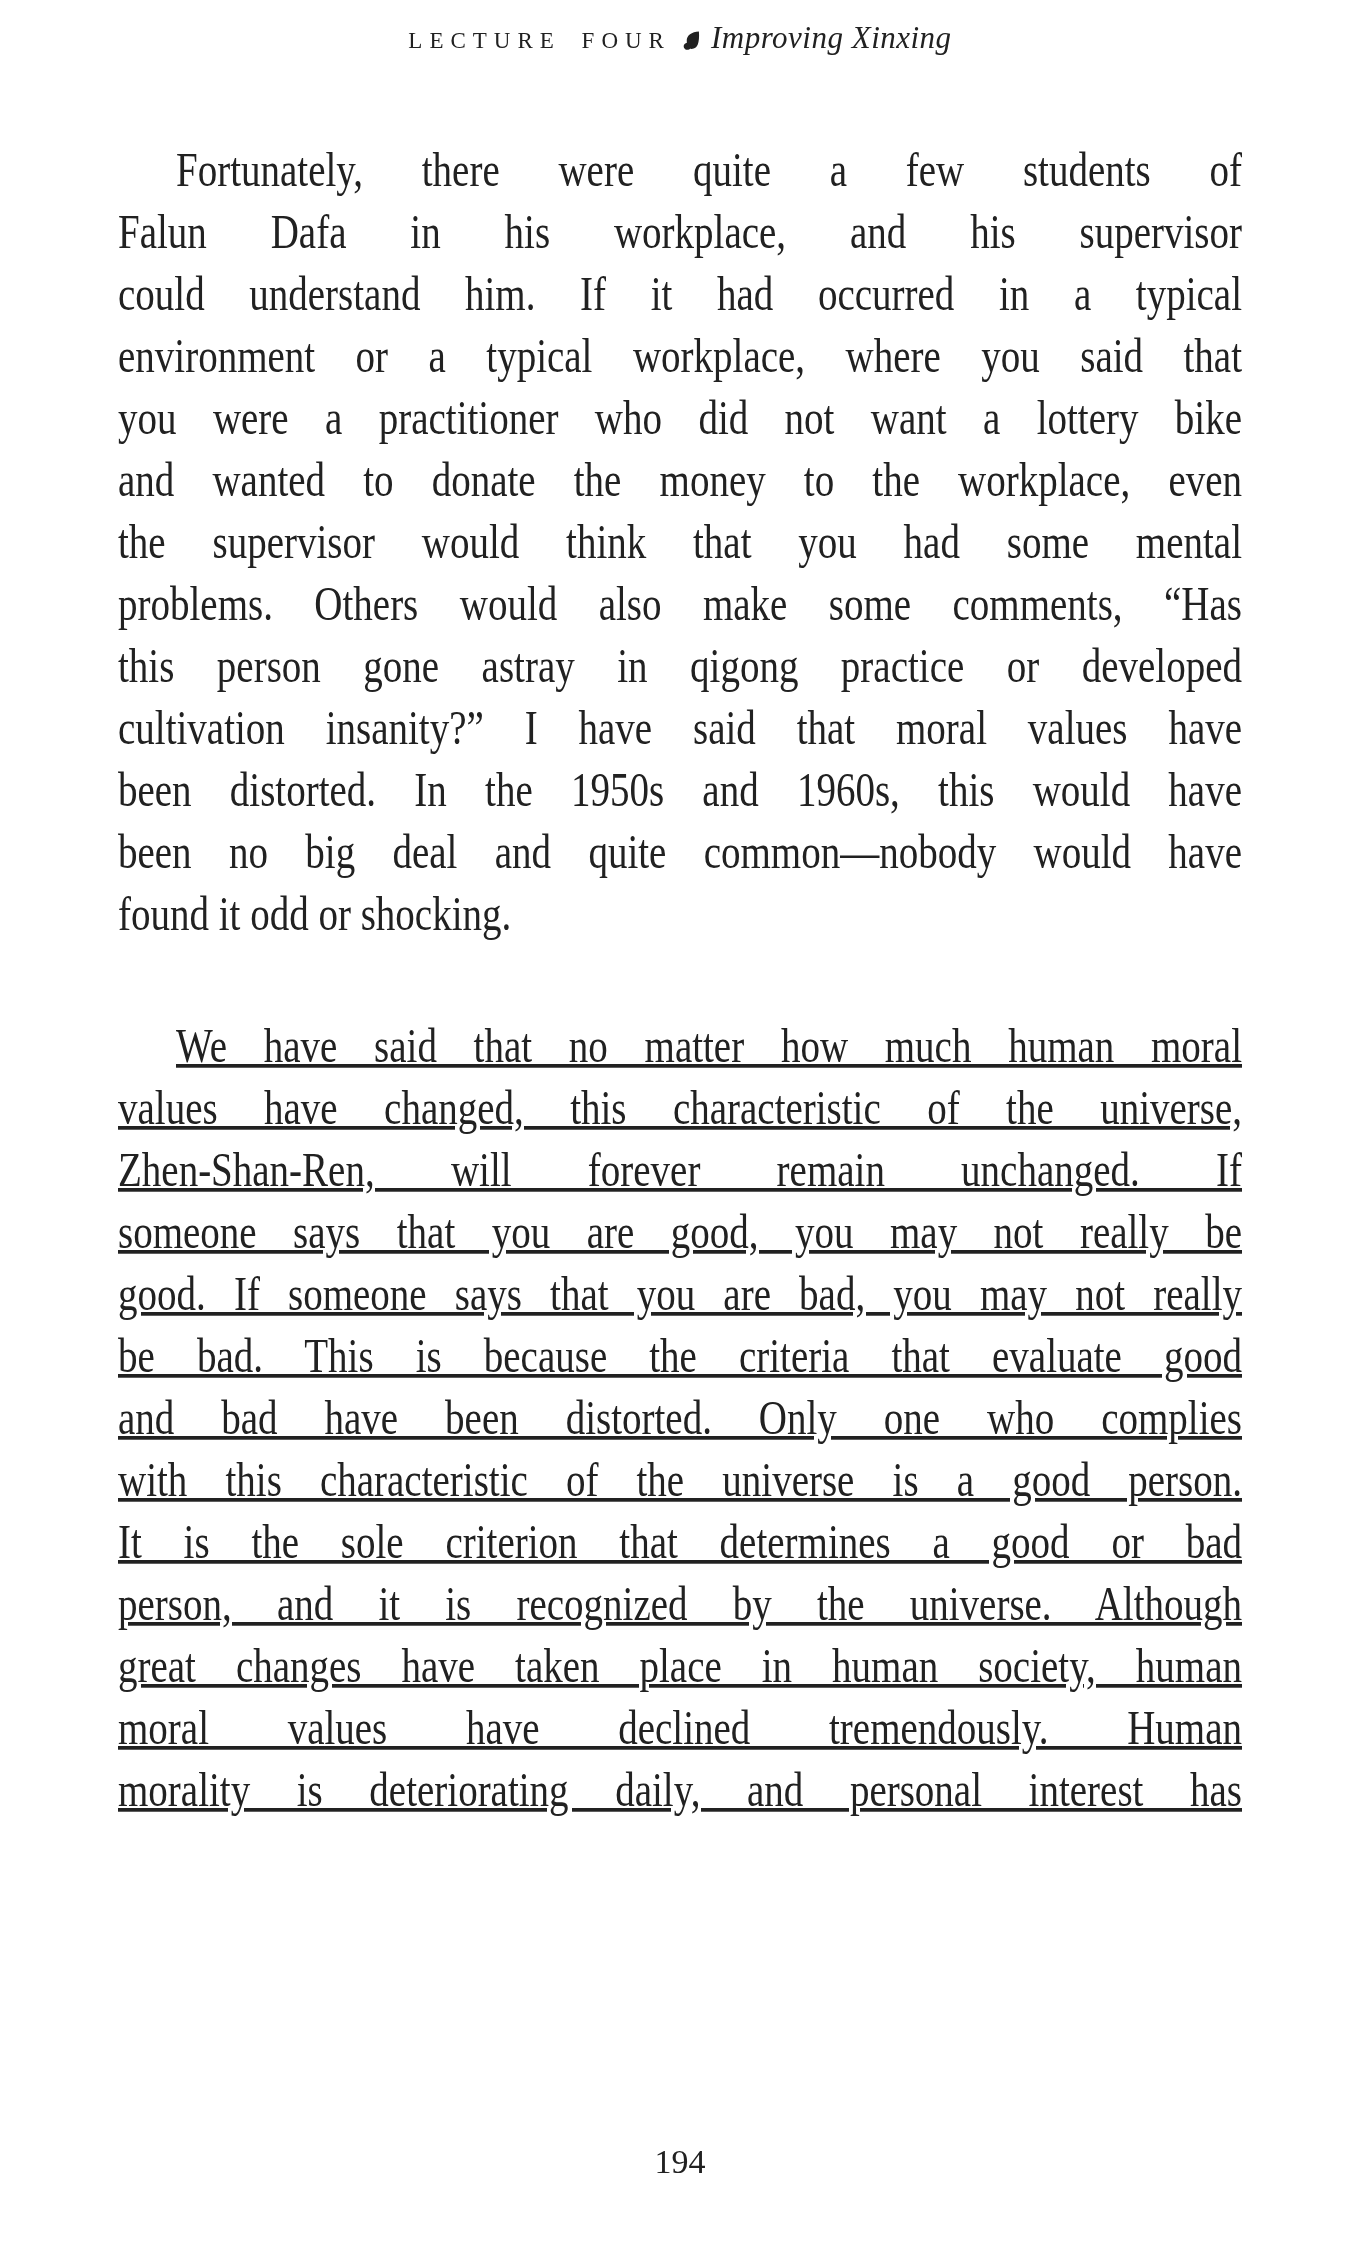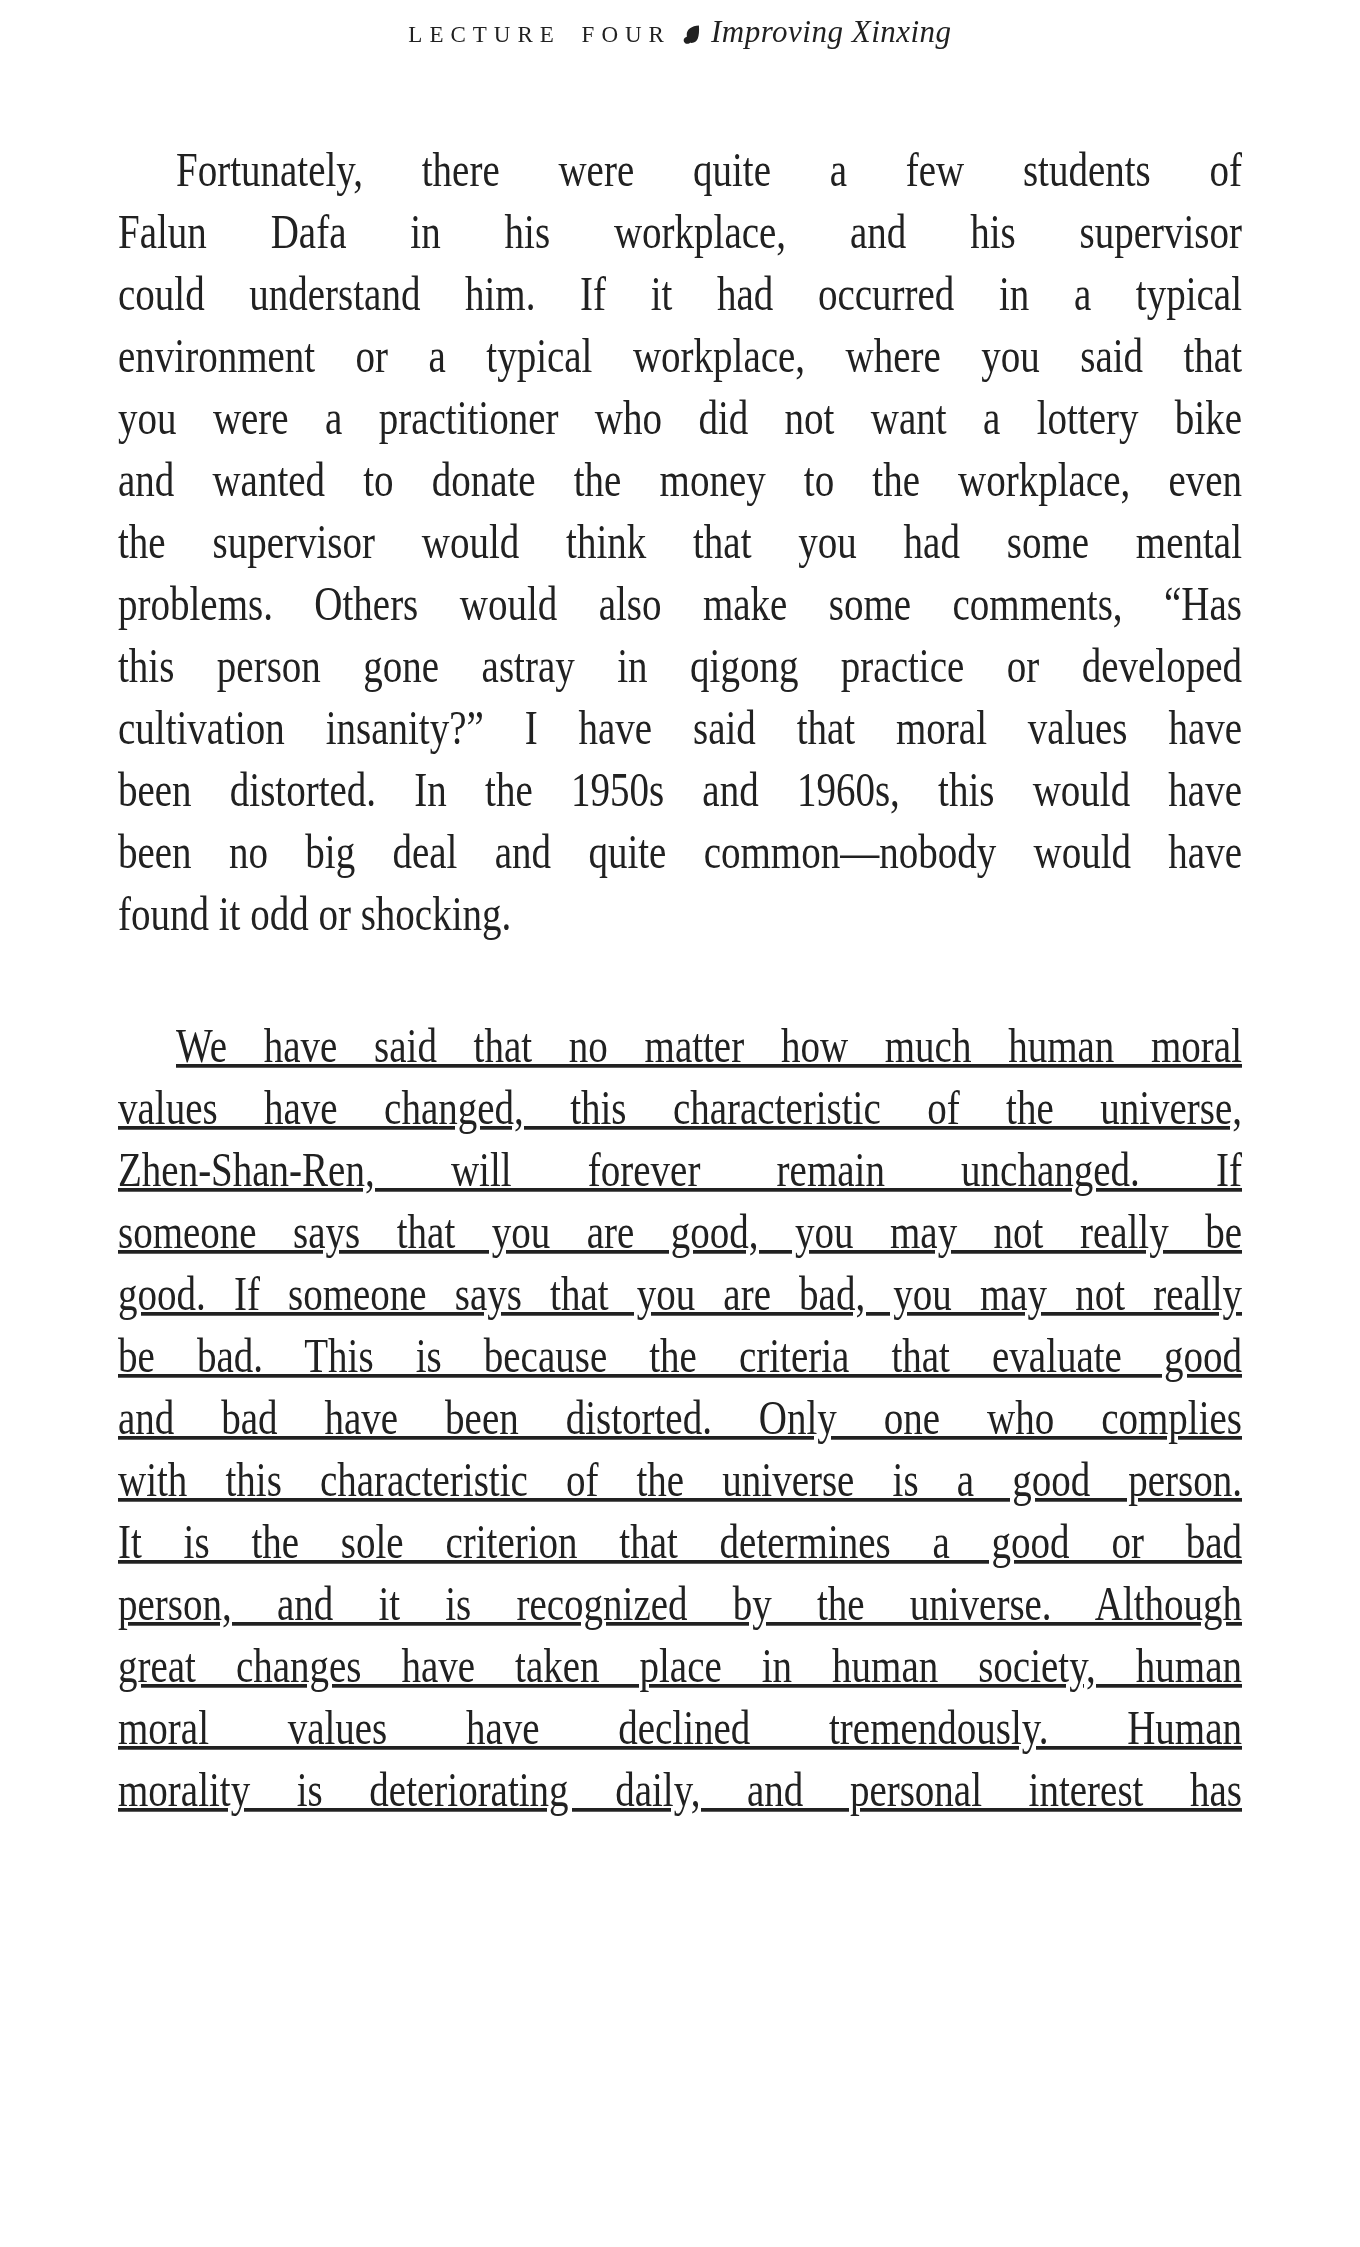--- a/index.html
+++ b/index.html
@@ -11,21 +11,21 @@
     position: relative;
     width: 1360px;
     height: 2247px;
     background: #ffffff;
     color: #212121;
     font-family: "Liberation Serif", "DejaVu Serif", serif;
     overflow: hidden;
   }
   .running-header {
     position: absolute;
-    top: 14px;
+    top: 20px;
     left: 0;
     width: 100%;
     display: flex;
     justify-content: center;
     align-items: baseline;
     gap: 10px;
     white-space: nowrap;
   }
   .lecture-label {
     font-size: 23px;
@@ -116,14 +116,15 @@
         <div class="line">and bad have been distorted. Only one who complies</div>
         <div class="line">with this characteristic of the universe is a good person.</div>
         <div class="line">It is the sole criterion that determines a good or bad</div>
         <div class="line">person, and it is recognized by the universe. Although</div>
         <div class="line">great changes have taken place in human society, human</div>
         <div class="line">moral values have declined tremendously. Human</div>
         <div class="line">morality is deteriorating daily, and personal interest has</div>
       </div>
     </div>
 
+  <div class="page-number">194</div>
 
 </div>
 
 </body></html>

